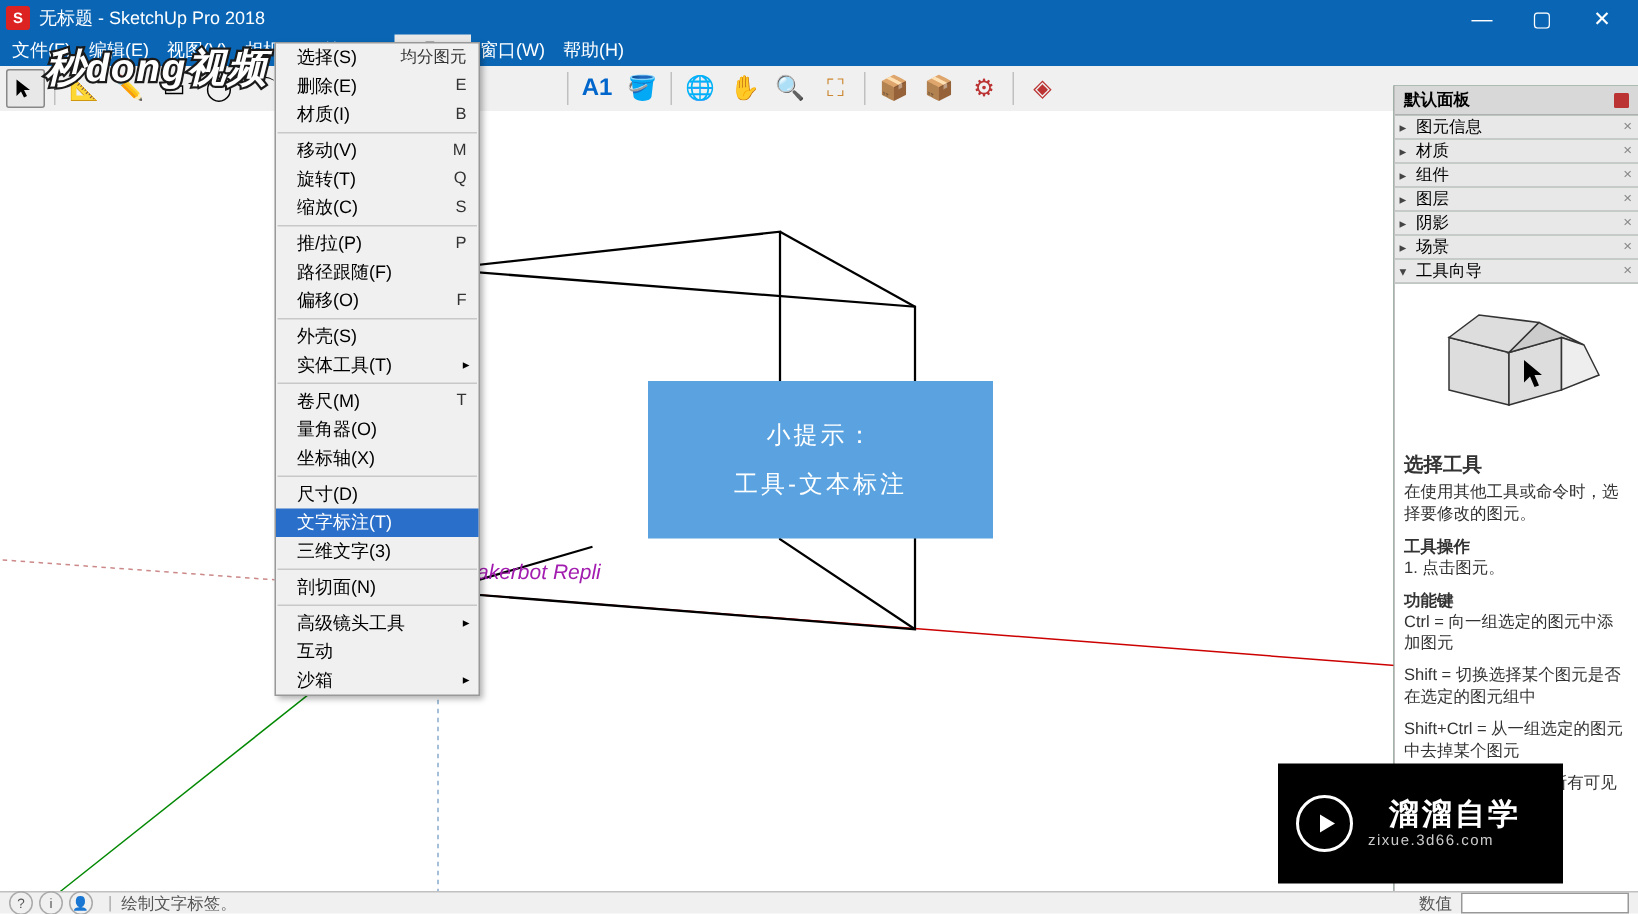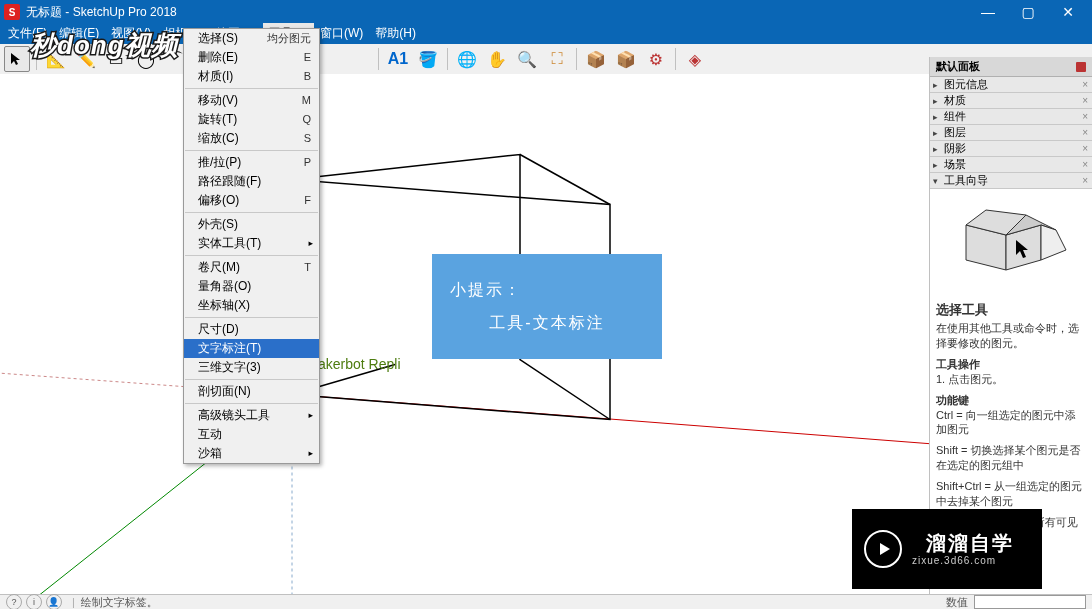--- a/index.html
+++ b/index.html
@@ -26,21 +26,21 @@
 
 .dropdown{position:absolute;left:183px;top:28px;width:135px;background:#f0f0f0;border:1px solid #999;box-shadow:2px 2px 4px rgba(0,0,0,.3);z-index:100;font-size:12px;}
 .dropdown .ditem{display:flex;align-items:center;padding:2px 8px 2px 14px;height:15px;line-height:15px;cursor:default;position:relative;gap:20px;}
 .dropdown .ditem:hover,.dropdown .ditem.hl{background:#2a6fc9;color:#fff;}
 .dropdown .ditem .lbl{flex:1;}
 .dropdown .ditem .shortcut{color:#333;font-size:11px;}
 .dropdown .ditem .sub-arrow{position:absolute;right:6px;font-size:9px;}
 .dropdown .dsep{height:1px;background:#c8c8c8;margin:2px 1px;}
 
 .hint{position:absolute;left:432px;top:254px;width:230px;height:105px;background:#5aa3e0;color:#fff;z-index:80;padding:14px 18px;box-sizing:border-box;font-size:16px;letter-spacing:2px;display:flex;flex-direction:column;justify-content:center;gap:12px;}
-.hint .l1{}
+.hint .l1{text-align:center;}
 .hint .l2{text-align:center;}
 
 .rpanel{position:absolute;right:0;top:57px;width:162px;bottom:14px;background:#14532d;border-left:1px solid #c0c0c0;display:flex;flex-direction:column;font-size:12px;}
 .rpanel .phead{background:#d8d8d8;border-bottom:1px solid #b0b0b0;padding:2px 6px;display:flex;align-items:center;font-weight:bold;font-size:11px;}
 .rpanel .phead .spacer{flex:1;}
 .rpanel .phead .pin{width:10px;height:10px;background:#b33;border-radius:1px;}
 .rpanel .prow{background:#e8e8e8;border-bottom:1px solid #c8c8c8;padding:1px 4px 1px 14px;display:flex;align-items:center;font-size:11px;position:relative;height:13px;}
 .rpanel .prow::before{content:"▸";position:absolute;left:3px;font-size:9px;color:#444;}
 .rpanel .prow.open::before{content:"▾";}
 .rpanel .prow .spacer{flex:1;}
@@ -56,21 +56,21 @@
 .statusbar .ssep{margin:0 6px;color:#aaa;}
 .statusbar .spacer{flex:1;}
 
 .zixue{position:absolute;right:50px;bottom:20px;width:190px;height:80px;background:#000;color:#fff;z-index:200;display:flex;align-items:center;padding:0 12px;box-sizing:border-box;gap:10px;}
 .zixue .play{width:34px;height:34px;border:2px solid #fff;border-radius:50%;display:flex;align-items:center;justify-content:center;}
 .zixue .play::after{content:"";border-left:10px solid #fff;border-top:6px solid transparent;border-bottom:6px solid transparent;margin-left:3px;}
 .zixue .txtb{display:flex;flex-direction:column;line-height:1.2;}
 .zixue .big{font-size:20px;font-weight:bold;letter-spacing:2px;margin-left:14px;}
 .zixue .small{font-size:10px;letter-spacing:1px;color:#ccc;}
 
-.vp-label{position:absolute;left:318px;top:282px;font-size:14px;color:#4d7c0f;z-index:5;}
+.vp-label{position:absolute;left:318px;top:299px;font-size:14px;color:#a21caf;z-index:5;font-style:italic;}
 </style>
 </head>
 <body>
 
 <div class="titlebar">
   <div class="app-icon">S</div>
   <div>无标题 - SketchUp Pro 2018</div>
   <div class="spacer"></div>
   <div class="winbtn">—</div>
   <div class="winbtn">▢</div>

